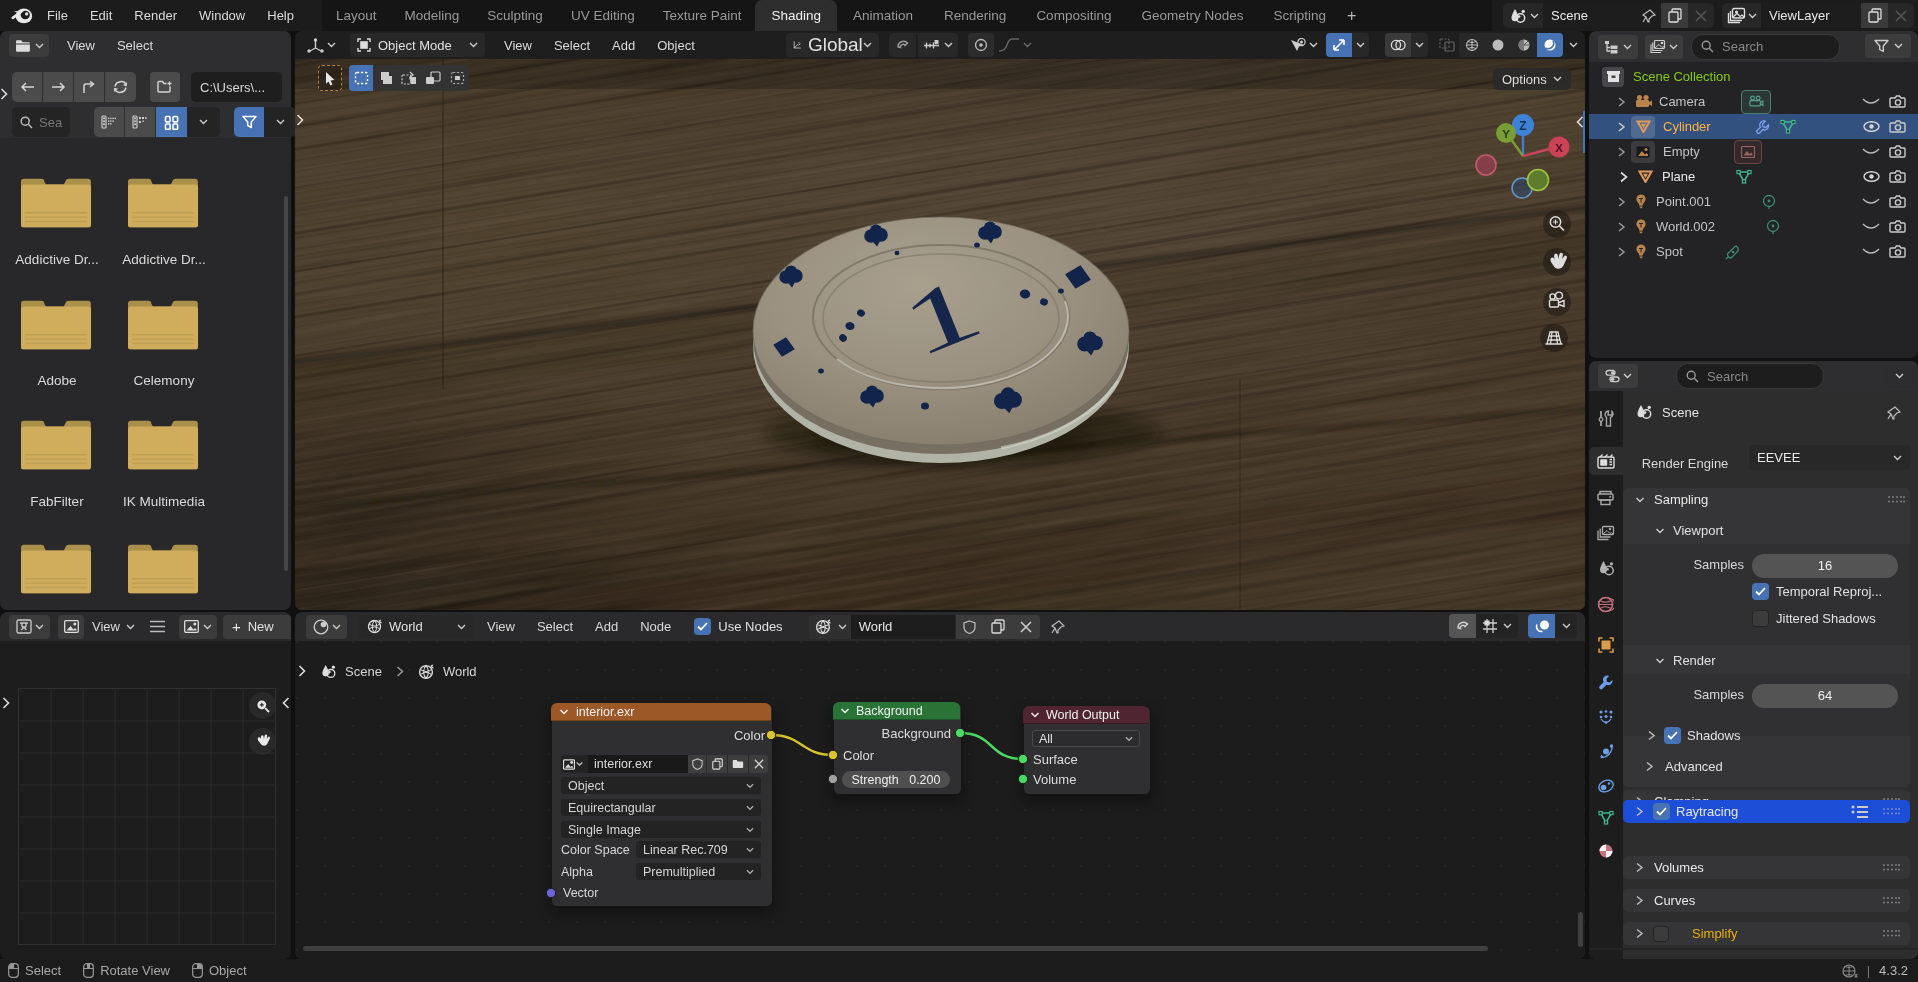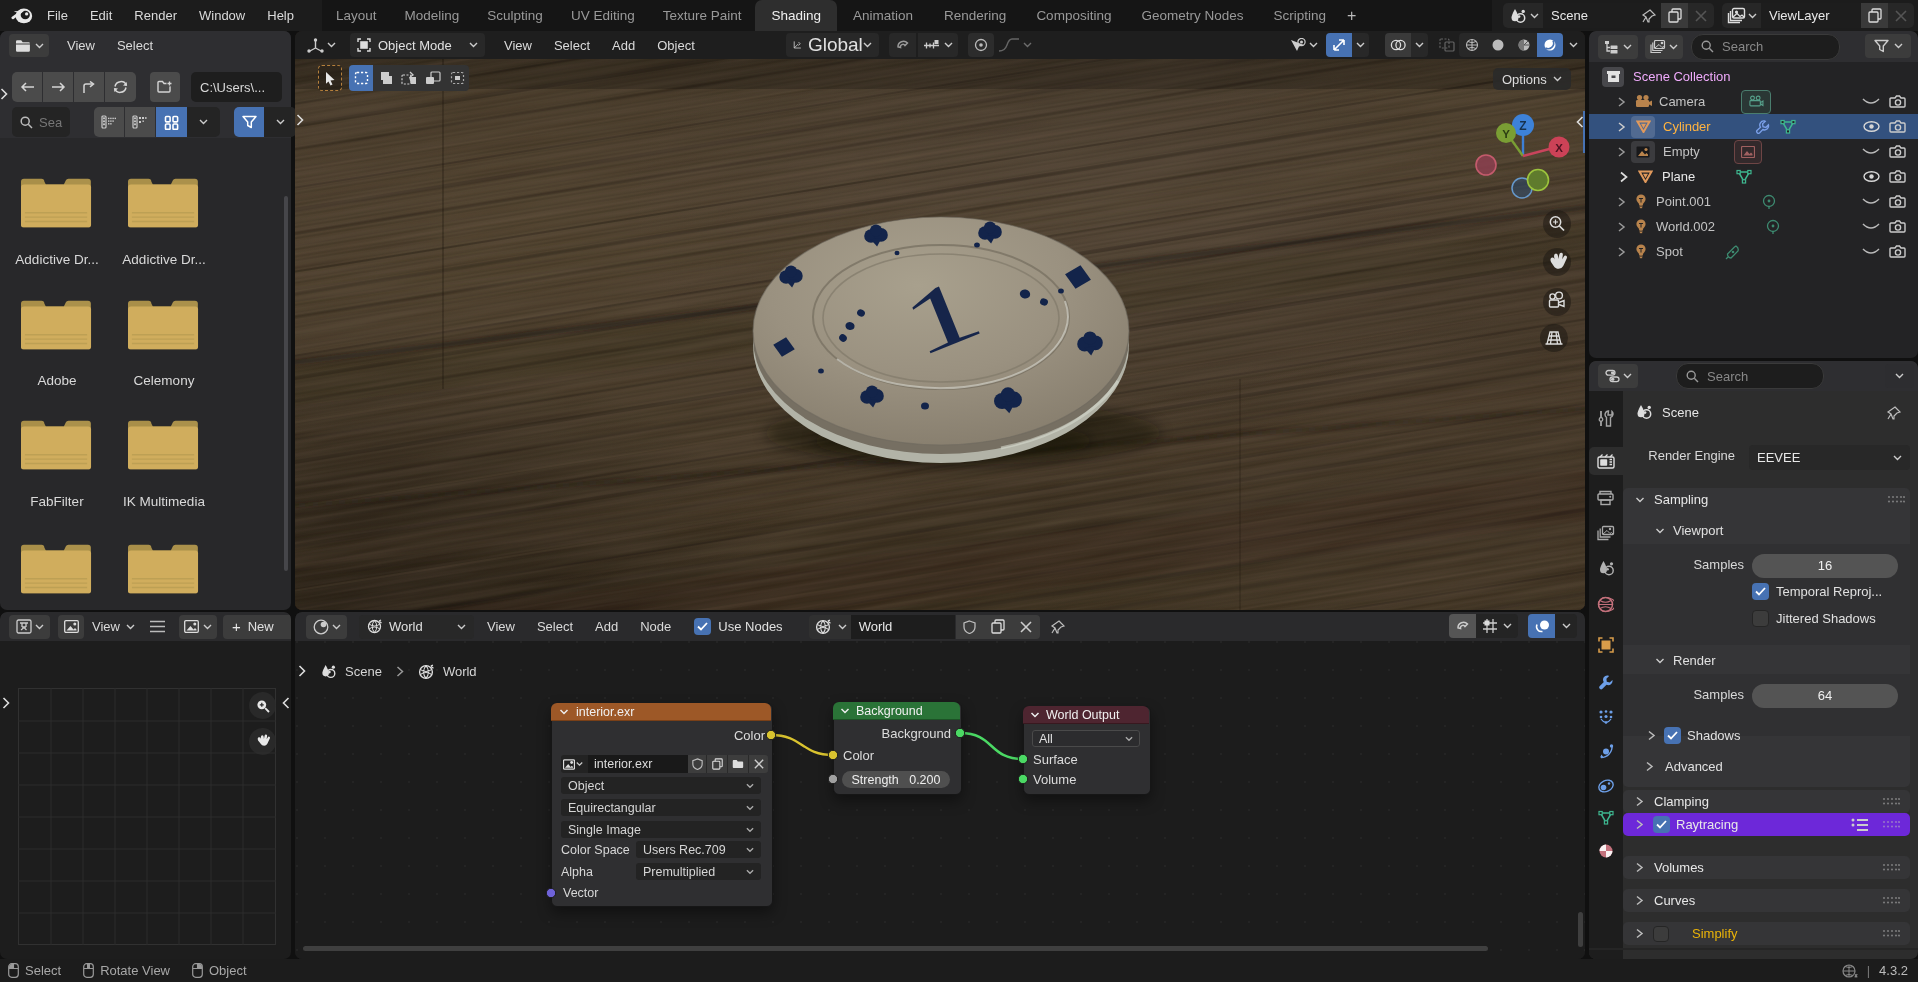--- a/index.html
+++ b/index.html
@@ -681,21 +681,21 @@
   </div>
  </div>
  <div class="a" style="left:0;top:33px;width:329px;height:260px;font-size:13px;color:#c3c3c3">
   <div class="row" style="height:25px">
     <div class="btn" style="width:22px;height:20px;margin-left:13px;background:#47474b">
           <svg width="15" height="13" viewBox="0 0 15 13">
             <path d="M1 1 H14 V4 H1 Z M2 4 H13 V12 H2 Z" fill="#e2e2e2"></path>
             <rect x="5.5" y="5.5" width="4" height="2.5" fill="#47474b"></rect>
           </svg>
         </div>
-    <div style="margin-left:9px;color:#f0abfc">Scene Collection</div>
+    <div style="margin-left:9px;color:#84cc16">Scene Collection</div>
   </div>
   <div class="row" style="height:25px">
     <svg width="9" height="12" viewBox="0 0 9 12" style="margin-left:28px">
           <path d="M2 2 L7 6 L2 10" stroke="#999" stroke-width="1.5" fill="none"></path>
         </svg>
     <svg width="17" height="15" viewBox="0 0 17 15" style="margin-left:9px">
           <g fill="#b8834c">
             <circle cx="4.5" cy="3.5" r="2.6"></circle>
             <circle cx="11" cy="3.5" r="2.6"></circle>
             <rect x="1" y="6" width="13" height="7" rx="1.2"></rect>
@@ -993,21 +993,21 @@
         <path d="M6 2 C6 2 2.5 8 2.5 10.7 A3.5 3.5 0 0 0 9.5 10.7 C9.5 8 6 2 6 2 Z" fill="#ddd"></path>
         <circle cx="11.5" cy="11" r="4.2" fill="none" stroke="#ddd" stroke-width="1.5"></circle>
         <circle cx="10" cy="9.6" r="1.4" fill="#ddd"></circle>
         <circle cx="14.2" cy="4.4" r="1.7" fill="#ddd"></circle>
       </svg>
    <div style="margin-left:10px;color:#e5e5e5">Scene</div>
  </div>
  <svg class="a" style="left:297px;top:44px" width="16" height="16" viewBox="0 0 16 16">
       <path d="M9 2 L14 7 L11 8 L8 11 L8 14 L7 14 L5 9 L2 7 Z M5 9 L2 14" stroke="#bbb" stroke-width="1.2" fill="none"></path>
     </svg>
- <div class="a" style="left:46px;top:87px;color:#d8d8d8;width:100px;text-align:right">Render Engine</div>
+ <div class="a" style="left:46px;top:95px;color:#d8d8d8;width:100px;text-align:center">Render Engine</div>
  <div class="a row" style="left:160px;top:84px;width:161px;height:25px;background:#282828;border-radius:4px;padding:0 8px;box-sizing:border-box">
    <div style="flex:1;color:#e8e8e8">EEVEE</div>
    <svg class="chev" viewBox="0 0 9 6">
         <path d="M1 1 L4.5 4.5 L8 1" stroke="#ccc" stroke-width="1.4" fill="none"></path>
       </svg>
  </div>
  <div class="a" style="left:34px;top:127px;width:287px;height:299px;background:#353537;border-radius:5px"></div>
  <div class="a row" style="left:46px;top:131px;width:270px">
    <svg class="chev" viewBox="0 0 9 6" style="width:10px">
         <path d="M1 1 L4.5 4.5 L8 1" stroke="#ccc" stroke-width="1.4" fill="none"></path>
@@ -1088,21 +1088,21 @@
           <circle cx="14" cy="2" r="1.1"></circle>
           <circle cx="17" cy="2" r="1.1"></circle>
           <circle cx="2" cy="6.5" r="1.1"></circle>
           <circle cx="6" cy="6.5" r="1.1"></circle>
           <circle cx="10" cy="6.5" r="1.1"></circle>
           <circle cx="14" cy="6.5" r="1.1"></circle>
           <circle cx="17" cy="6.5" r="1.1"></circle>
         </g>
       </svg>
  </div>
- <div class="a row" style="left:34px;top:452px;width:287px;height:23px;background:#6d28d9;border-radius:5px">
+ <div class="a row" style="left:34px;top:439px;width:287px;height:23px;background:#1d4ed8;border-radius:5px">
    <svg width="9" height="11" viewBox="0 0 9 11" style="margin-left:12px">
         <path d="M2 1.5 L7 5.5 L2 9.5" stroke="#bbb" stroke-width="1.5" fill="none"></path>
       </svg>
    <div style="width:17px;height:17px;background:#4772b3;border-radius:4px;display:flex;align-items:center;justify-content:center;margin-left:9px">
         <svg width="11" height="9" viewBox="0 0 11 9">
           <path d="M1 4.5 L4 7.5 L10 1" stroke="#fff" stroke-width="1.8" fill="none"></path>
         </svg>
       </div>
    <div style="margin-left:6px;color:#e8e8e8;flex:1">Raytracing</div>
    <svg width="17" height="13" viewBox="0 0 17 13" style="margin-right:14px">
@@ -1449,21 +1449,21 @@
       </svg>
     </div>
  <div class="a row" style="left:266px;top:209px;width:200px;height:17px;background:#232323;border-radius:3px;padding:0 7px;box-sizing:border-box">
       <div style="flex:1;color:#d5d5d5;font-size:12.5px">Single Image</div>
       <svg class="chev" style="width:8px" viewBox="0 0 9 6">
         <path d="M1 1 L4.5 4.5 L8 1" stroke="#aaa" stroke-width="1.5" fill="none"></path>
       </svg>
     </div>
  <div class="a" style="left:266px;top:231px;color:#d8d8d8;font-size:12.5px">Color Space</div>
  <div class="a row" style="left:341px;top:229px;width:125px;height:17px;background:#232323;border-radius:3px;padding:0 7px;box-sizing:border-box">
-      <div style="flex:1;color:#d5d5d5;font-size:12.5px">Users Rec.709</div>
+      <div style="flex:1;color:#d5d5d5;font-size:12.5px">Linear Rec.709</div>
       <svg class="chev" style="width:8px" viewBox="0 0 9 6">
         <path d="M1 1 L4.5 4.5 L8 1" stroke="#aaa" stroke-width="1.5" fill="none"></path>
       </svg>
     </div>
  <div class="a" style="left:266px;top:253px;color:#d8d8d8;font-size:12.5px">Alpha</div>
  <div class="a row" style="left:341px;top:251px;width:125px;height:17px;background:#232323;border-radius:3px;padding:0 7px;box-sizing:border-box">
       <div style="flex:1;color:#d5d5d5;font-size:12.5px">Premultiplied</div>
       <svg class="chev" style="width:8px" viewBox="0 0 9 6">
         <path d="M1 1 L4.5 4.5 L8 1" stroke="#aaa" stroke-width="1.5" fill="none"></path>
       </svg>

